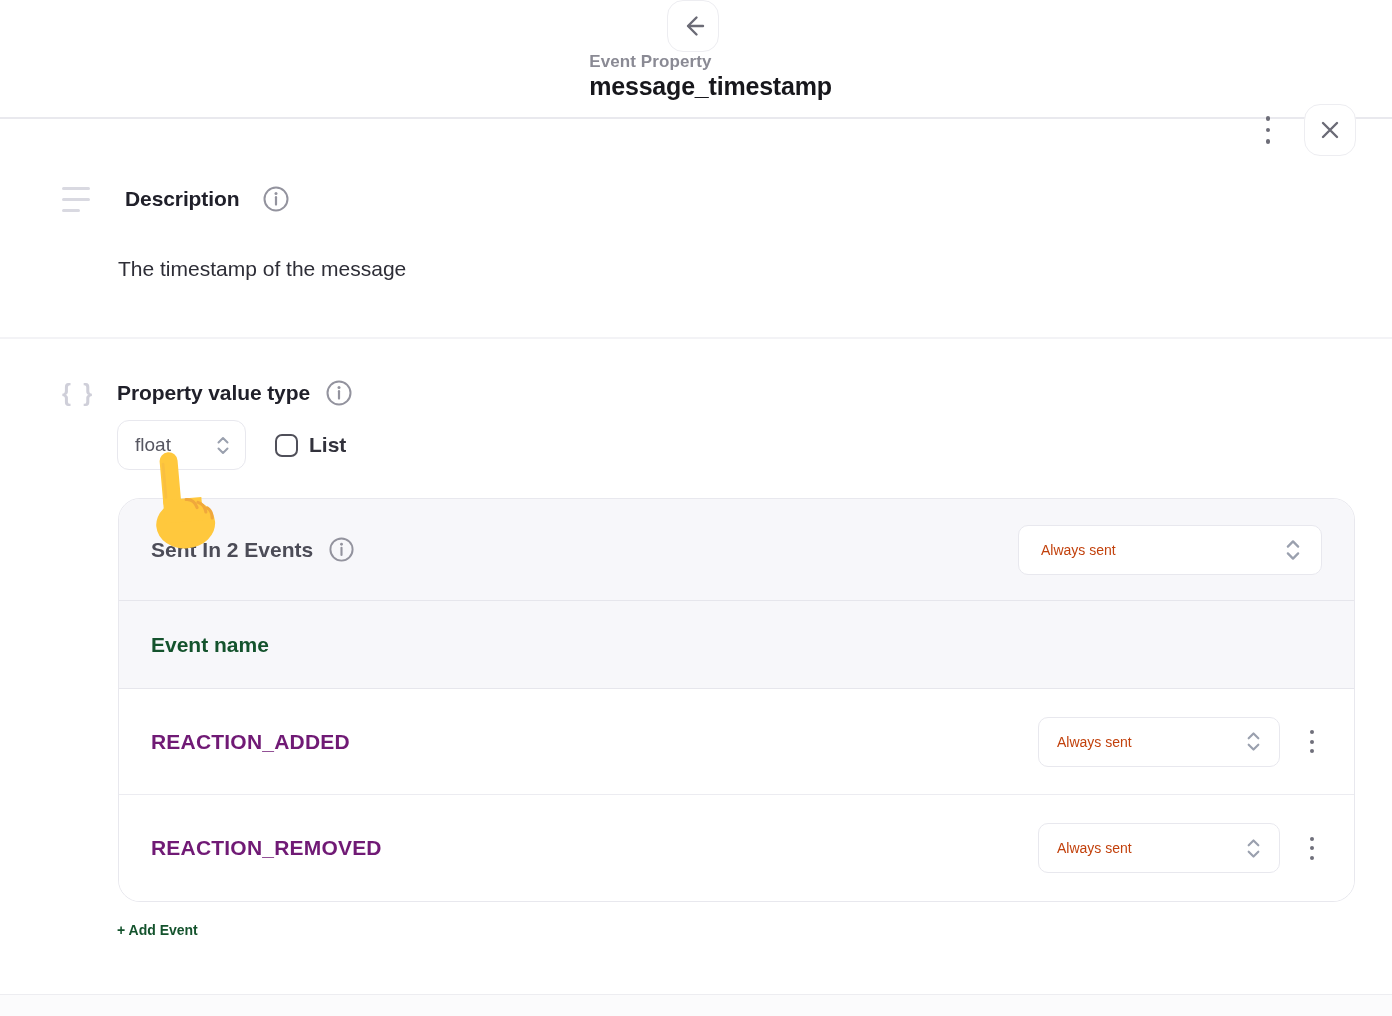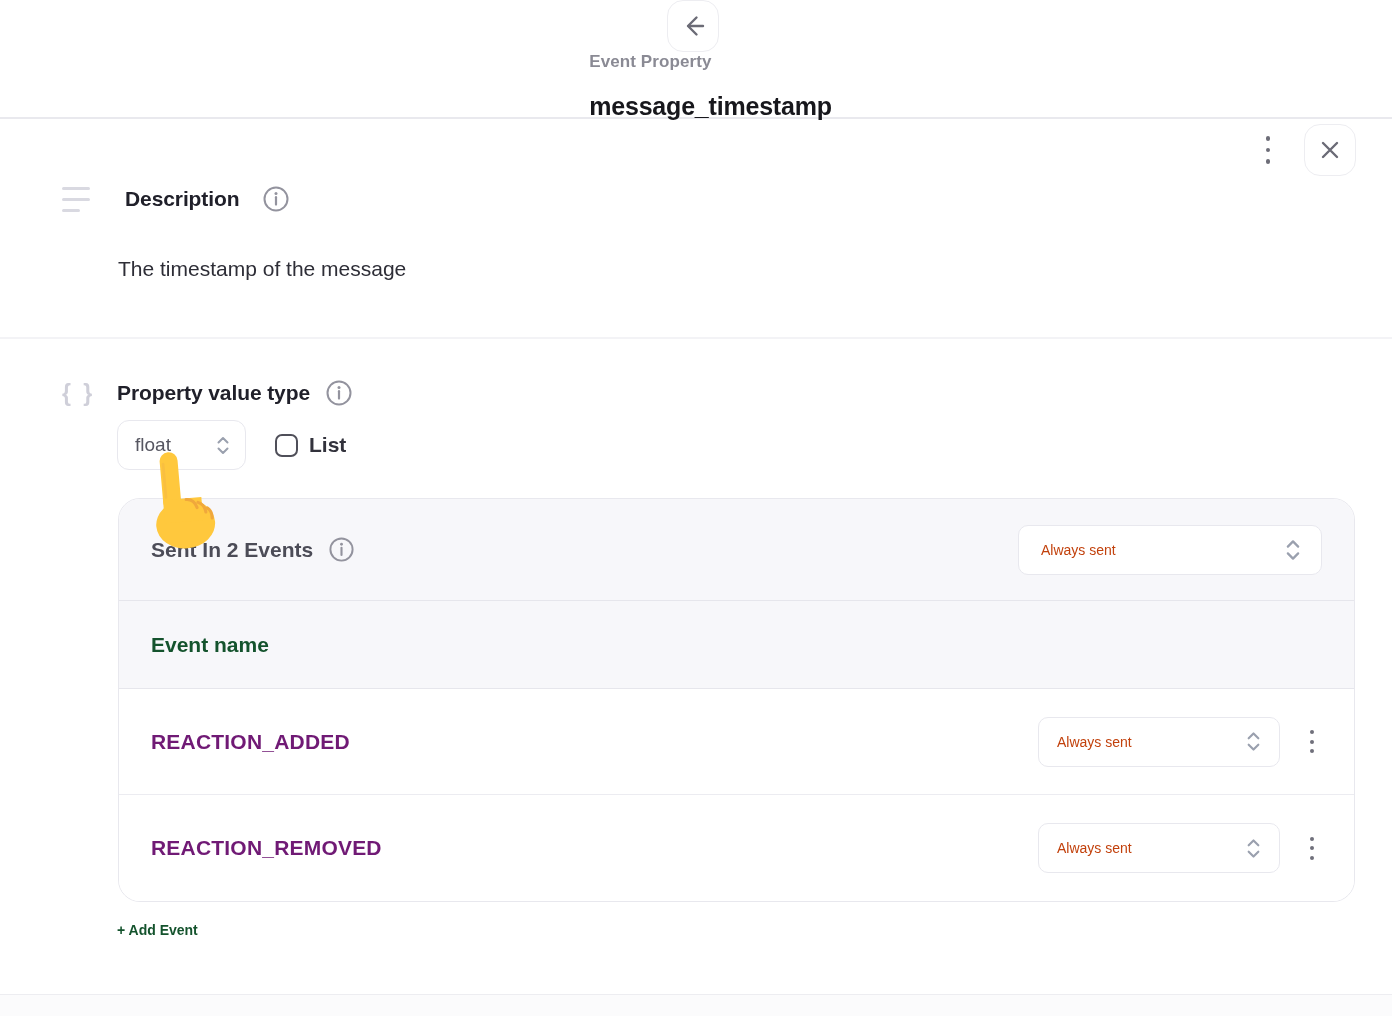--- a/index.html
+++ b/index.html
@@ -36,21 +36,21 @@
     font-size: 17px;
     font-weight: 700;
     color: #8a8a94;
     letter-spacing: 0.1px;
   }
   .page-title {
     font-size: 25px;
     font-weight: 700;
     color: #17171c;
     letter-spacing: -0.2px;
-    margin-top: 20px;
+    margin-top: 0;
   }
   .topbar-actions { margin-left: auto; display: flex; align-items: center; gap: 24px; }
   .kebab-btn { background: none; border: none; padding: 8px 10px; cursor: pointer; }
   .dots i {
     display: block;
     width: 4.5px; height: 4.5px;
     border-radius: 50%;
     background: #6d6d78;
     margin: 7px 0;
   }

